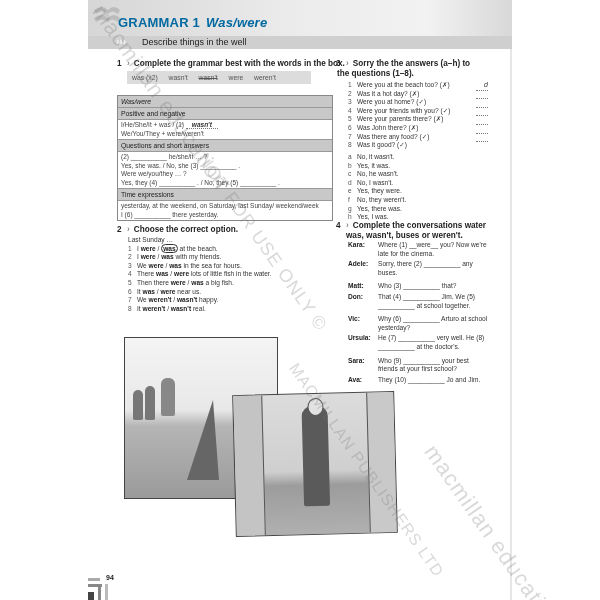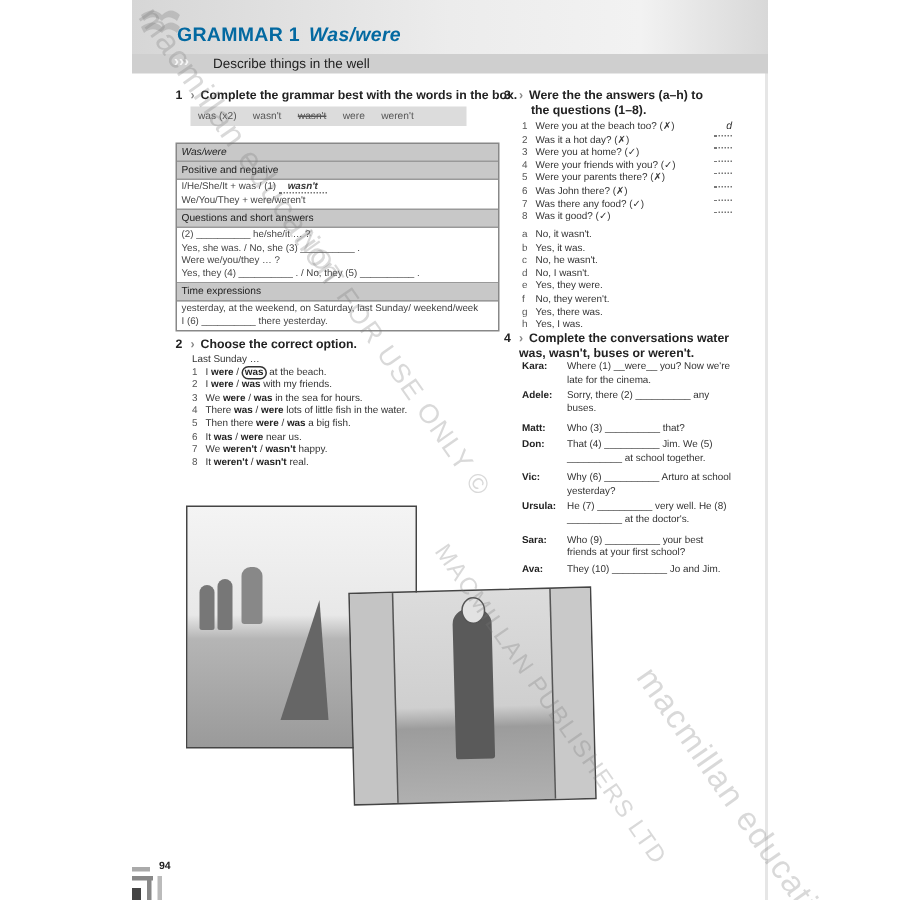--- a/index.html
+++ b/index.html
@@ -115,22 +115,22 @@
   <div><span class="n">2</span><span>I </span><b>were</b> / <b>was</b><span> with my friends.</span></div>
   <div><span class="n">3</span><span>We </span><b>were</b> / <b>was</b><span> in the sea for hours.</span></div>
   <div><span class="n">4</span><span>There </span><b>was</b> / <b>were</b><span> lots of little fish in the water.</span></div>
   <div><span class="n">5</span><span>Then there </span><b>were</b> / <b>was</b><span> a big fish.</span></div>
   <div><span class="n">6</span><span>It </span><b>was</b> / <b>were</b><span> near us.</span></div>
   <div><span class="n">7</span><span>We </span><b>weren't</b> / <b>wasn't</b><span> happy.</span></div>
   <div><span class="n">8</span><span>It </span><b>weren't</b> / <b>wasn't</b><span> real.</span></div>
 </div>
 
 <div class="ex-head" style="left:336px;top:59px;">
-  <span class="num">3</span><span class="chev">›</span><span>Were the the answers (a–h) to</span><br>
-  <span style="margin-left:18px">the questions (1–8).</span>
+  <span class="num">3</span><span class="chev">›</span><span>Sorry the the answers (a–h) to</span><br>
+  <span style="margin-left:1px">the questions (1–8).</span>
 </div>
 <div class="list" style="left:348px;top:81px;width:140px;">
   <div><span class="n">1</span><span>Were you at the beach too? (✗)</span><span class="blank-ans" style="float:right">d</span></div>
   <div><span class="n">2</span><span>Was it a hot day? (✗)</span><span class="blank" style="float:right"></span></div>
   <div><span class="n">3</span><span>Were you at home? (✓)</span><span class="blank" style="float:right"></span></div>
   <div><span class="n">4</span><span>Were your friends with you? (✓)</span><span class="blank" style="float:right"></span></div>
   <div><span class="n">5</span><span>Were your parents there? (✗)</span><span class="blank" style="float:right"></span></div>
   <div><span class="n">6</span><span>Was John there? (✗)</span><span class="blank" style="float:right"></span></div>
   <div><span class="n">7</span><span>Was there any food? (✓)</span><span class="blank" style="float:right"></span></div>
   <div><span class="n">8</span><span>Was it good? (✓)</span><span class="blank" style="float:right"></span></div>

